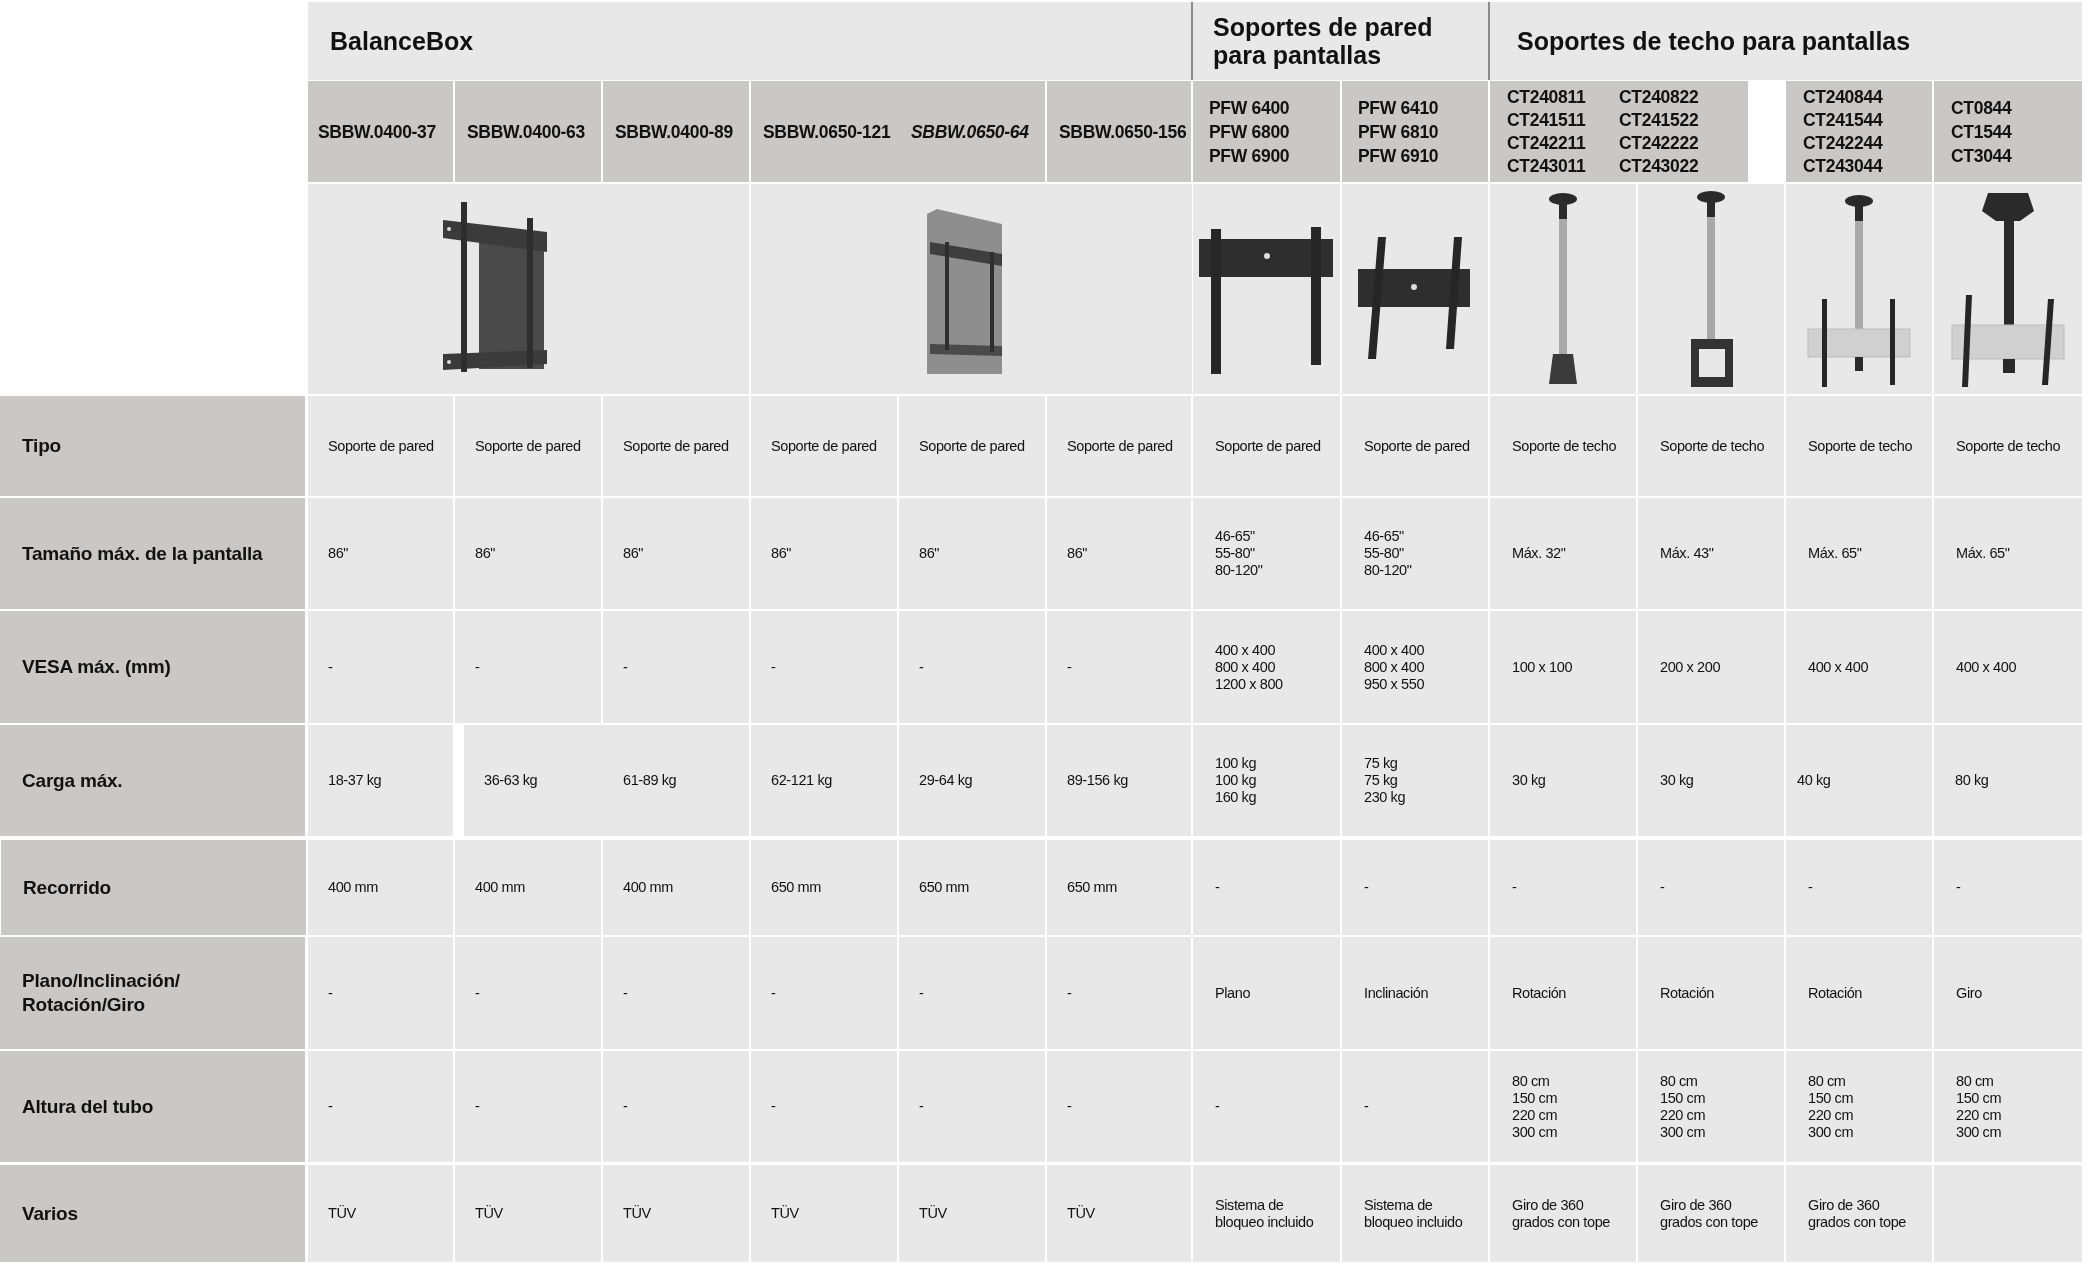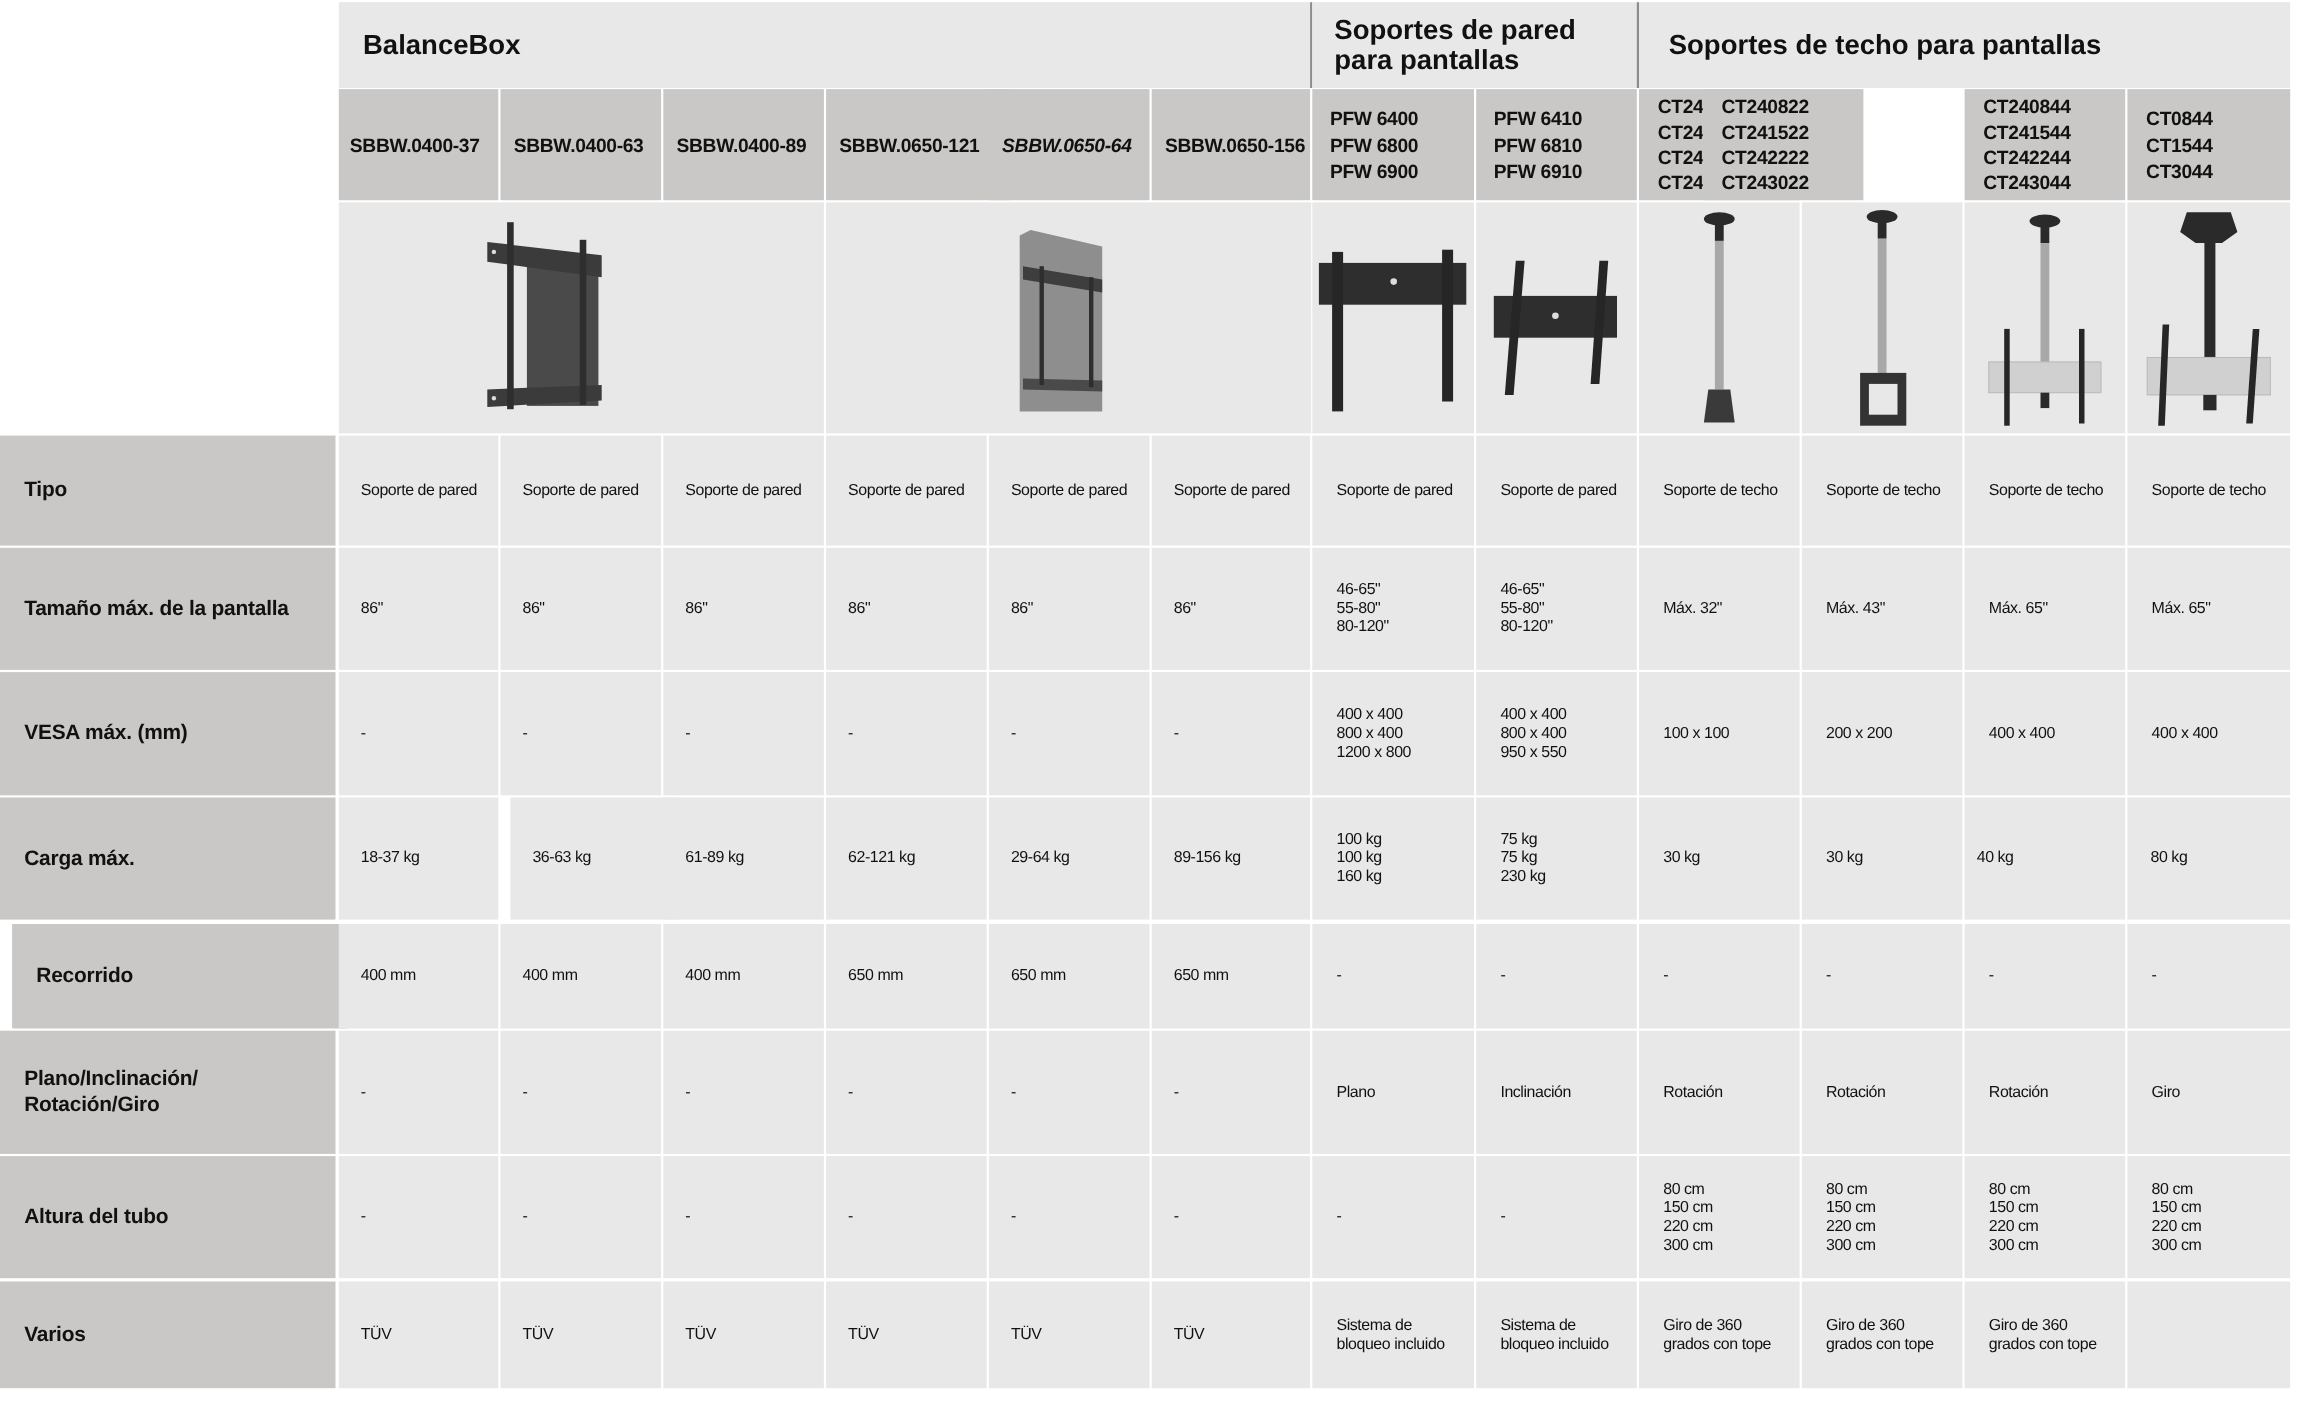--- a/index.html
+++ b/index.html
@@ -44,21 +44,21 @@
   <div class="cell model pfw" style="left:1193px;top:81px;width:147px;height:101px;"><span>PFW 6400
 PFW 6800
 PFW 6900</span></div>
   <div class="cell model pfw" style="left:1342px;top:81px;width:146px;height:101px;"><span>PFW 6410
 PFW 6810
 PFW 6910</span></div>
   <div class="cell model tight" style="left:1490px;top:81px;width:146px;height:101px;padding-left:17px;"><span>CT240811
 CT241511
 CT242211
 CT243011</span></div>
-  <div class="cell model tight" style="left:1548px;top:81px;width:146px;height:101px;padding-left:17px;"><span>CT240822
+  <div class="cell model tight" style="left:1602px;top:81px;width:146px;height:101px;padding-left:17px;"><span>CT240822
 CT241522
 CT242222
 CT243022</span></div>
   <div class="cell model tight" style="left:1786px;top:81px;width:146px;height:101px;padding-left:17px;"><span>CT240844
 CT241544
 CT242244
 CT243044</span></div>
   <div class="cell model" style="left:1934px;top:81px;width:148px;height:101px;padding-left:17px;"><span>CT0844
 CT1544
 CT3044</span></div>
@@ -196,21 +196,21 @@
       <div class="cell data" style="left: 1193px; top: 725px; width: 147px; height: 111px; padding-left: 22px;"><span>100 kg
 100 kg
 160 kg</span></div>
       <div class="cell data" style="left: 1342px; top: 725px; width: 146px; height: 111px; padding-left: 22px;"><span>75 kg
 75 kg
 230 kg</span></div>
       <div class="cell data" style="left: 1490px; top: 725px; width: 146px; height: 111px; padding-left: 22px;"><span>30 kg</span></div>
       <div class="cell data" style="left: 1638px; top: 725px; width: 146px; height: 111px; padding-left: 22px;"><span>30 kg</span></div>
       <div class="cell data" style="left: 1786px; top: 725px; width: 146px; height: 111px; padding-left: 11px;"><span>40 kg</span></div>
       <div class="cell data" style="left: 1934px; top: 725px; width: 148px; height: 111px; padding-left: 21px;"><span>80 kg</span></div>
-      <div class="cell label" style="left: 11px; top: 840px; width: 305px; height: 95px; white-space: pre-line;"><span>Recorrido</span></div>
+      <div class="cell label" style="left: 1px; top: 840px; width: 305px; height: 95px; white-space: pre-line;"><span>Recorrido</span></div>
       <div class="cell data" style="left: 308px; top: 840px; width: 145px; height: 95px;"><span>400 mm</span></div>
       <div class="cell data" style="left: 455px; top: 840px; width: 146px; height: 95px;"><span>400 mm</span></div>
       <div class="cell data" style="left: 603px; top: 840px; width: 146px; height: 95px;"><span>400 mm</span></div>
       <div class="cell data" style="left: 751px; top: 840px; width: 146px; height: 95px;"><span>650 mm</span></div>
       <div class="cell data" style="left: 899px; top: 840px; width: 146px; height: 95px;"><span>650 mm</span></div>
       <div class="cell data" style="left: 1047px; top: 840px; width: 144px; height: 95px;"><span>650 mm</span></div>
       <div class="cell data" style="left: 1193px; top: 840px; width: 147px; height: 95px; padding-left: 22px;"><span>-</span></div>
       <div class="cell data" style="left: 1342px; top: 840px; width: 146px; height: 95px; padding-left: 22px;"><span>-</span></div>
       <div class="cell data" style="left: 1490px; top: 840px; width: 146px; height: 95px; padding-left: 22px;"><span>-</span></div>
       <div class="cell data" style="left: 1638px; top: 840px; width: 146px; height: 95px; padding-left: 22px;"><span>-</span></div>

